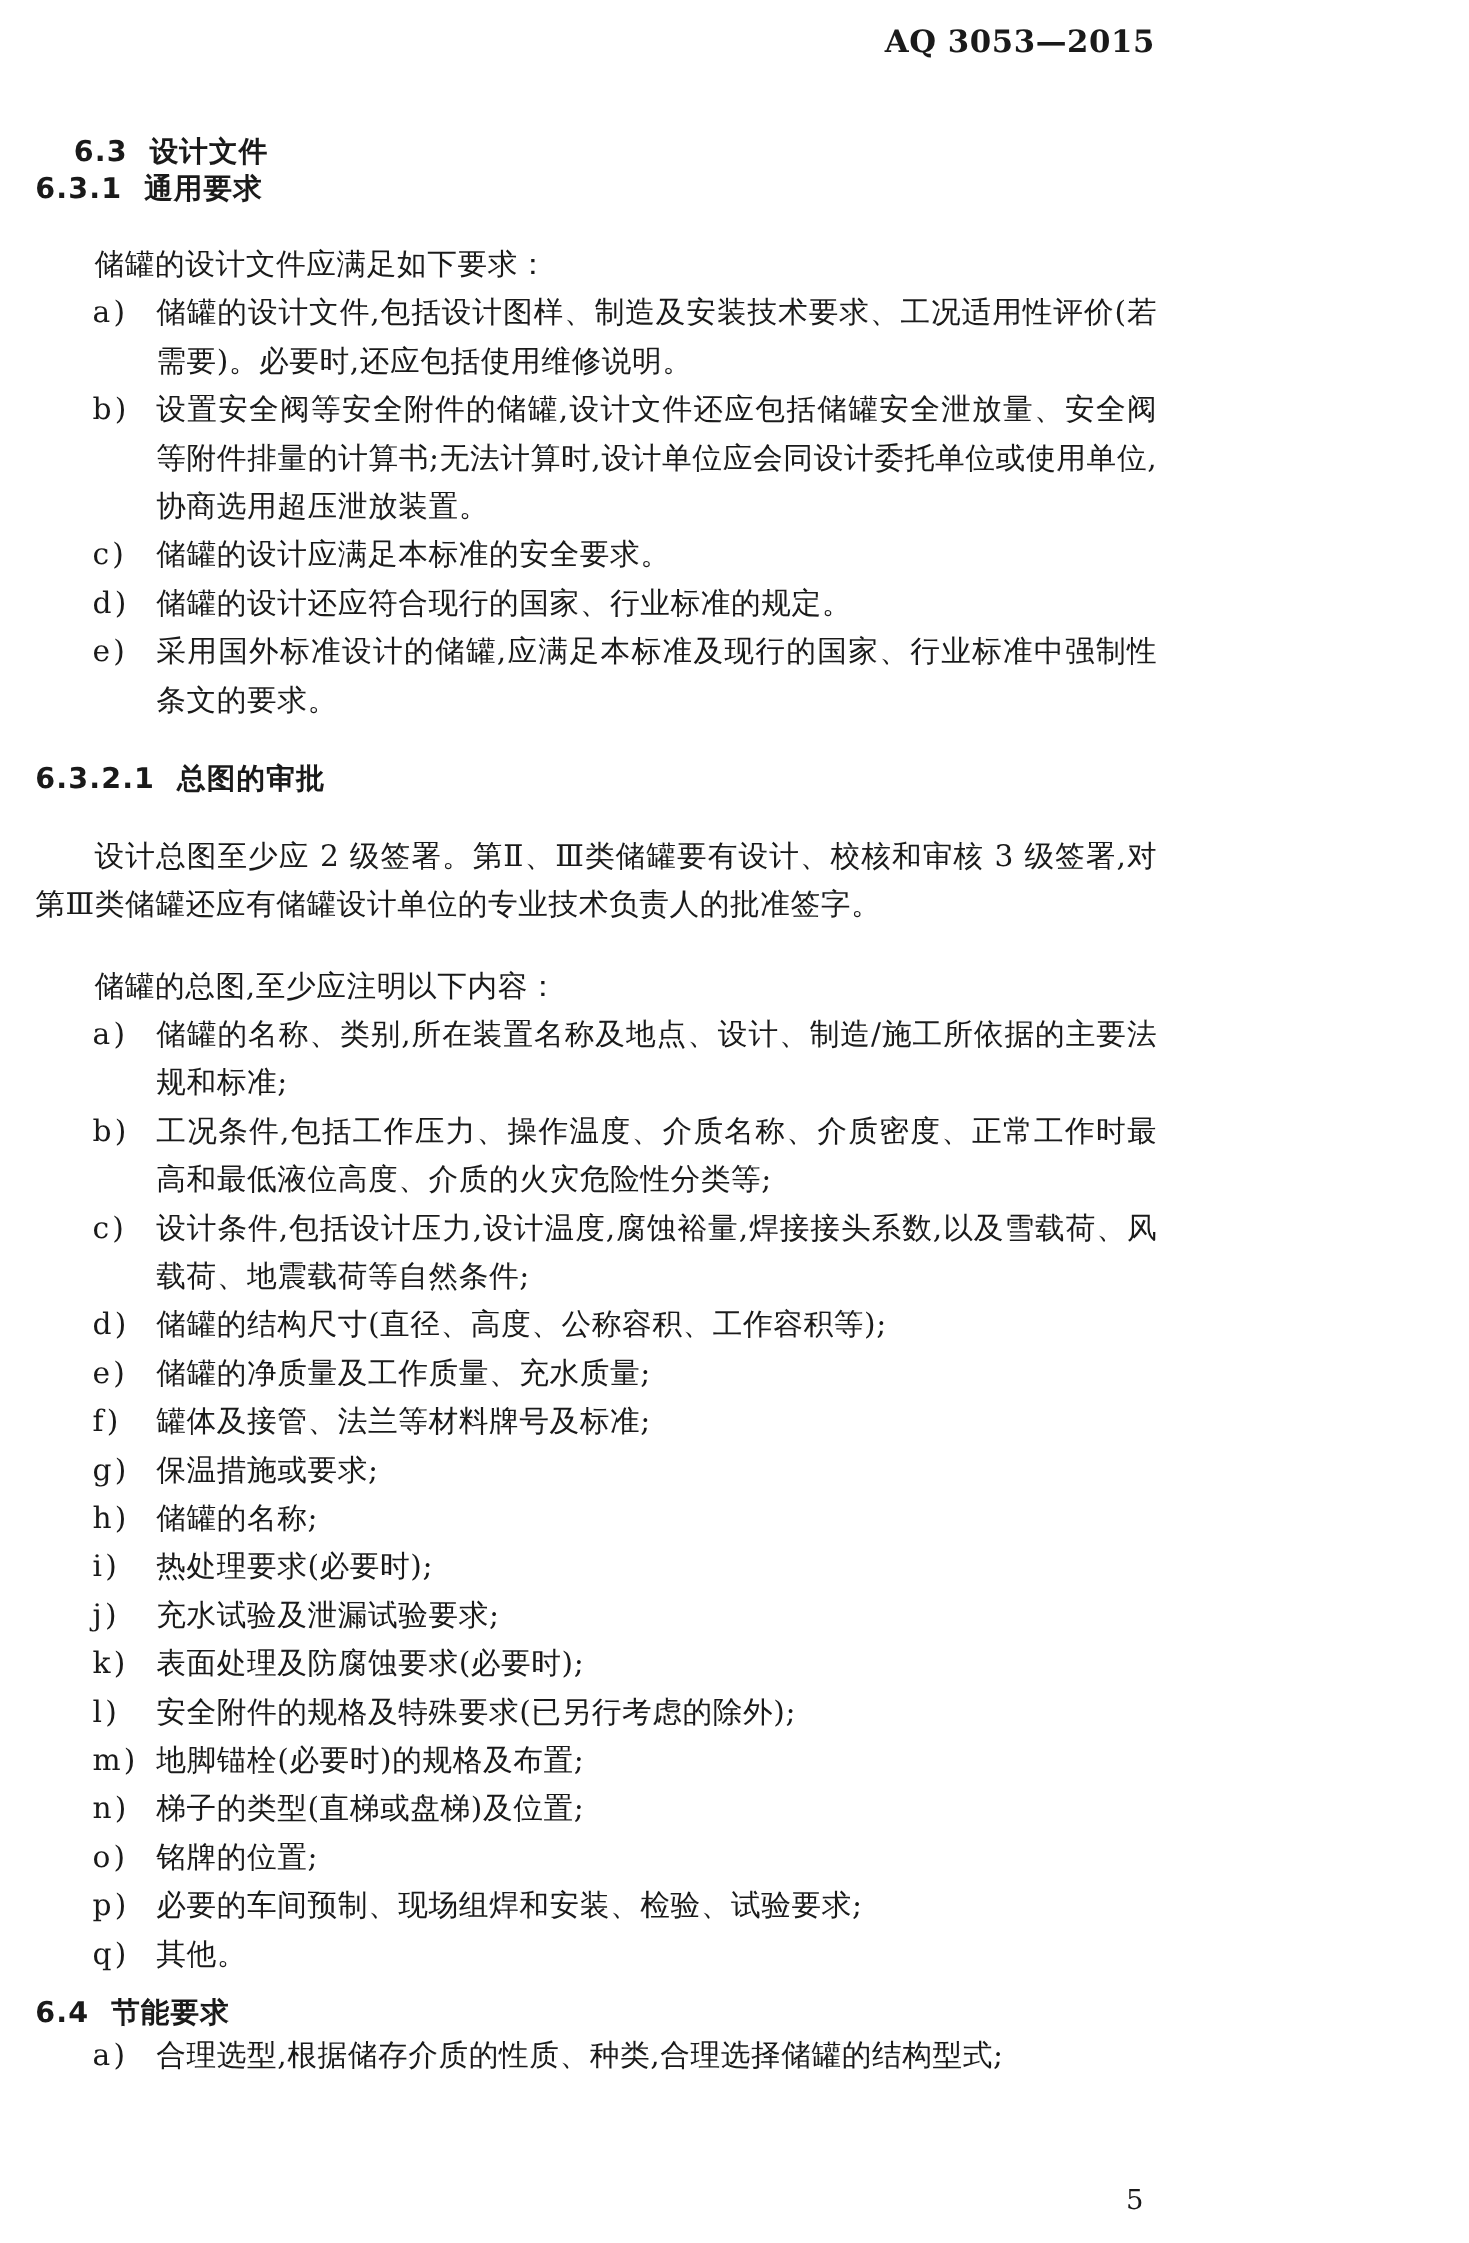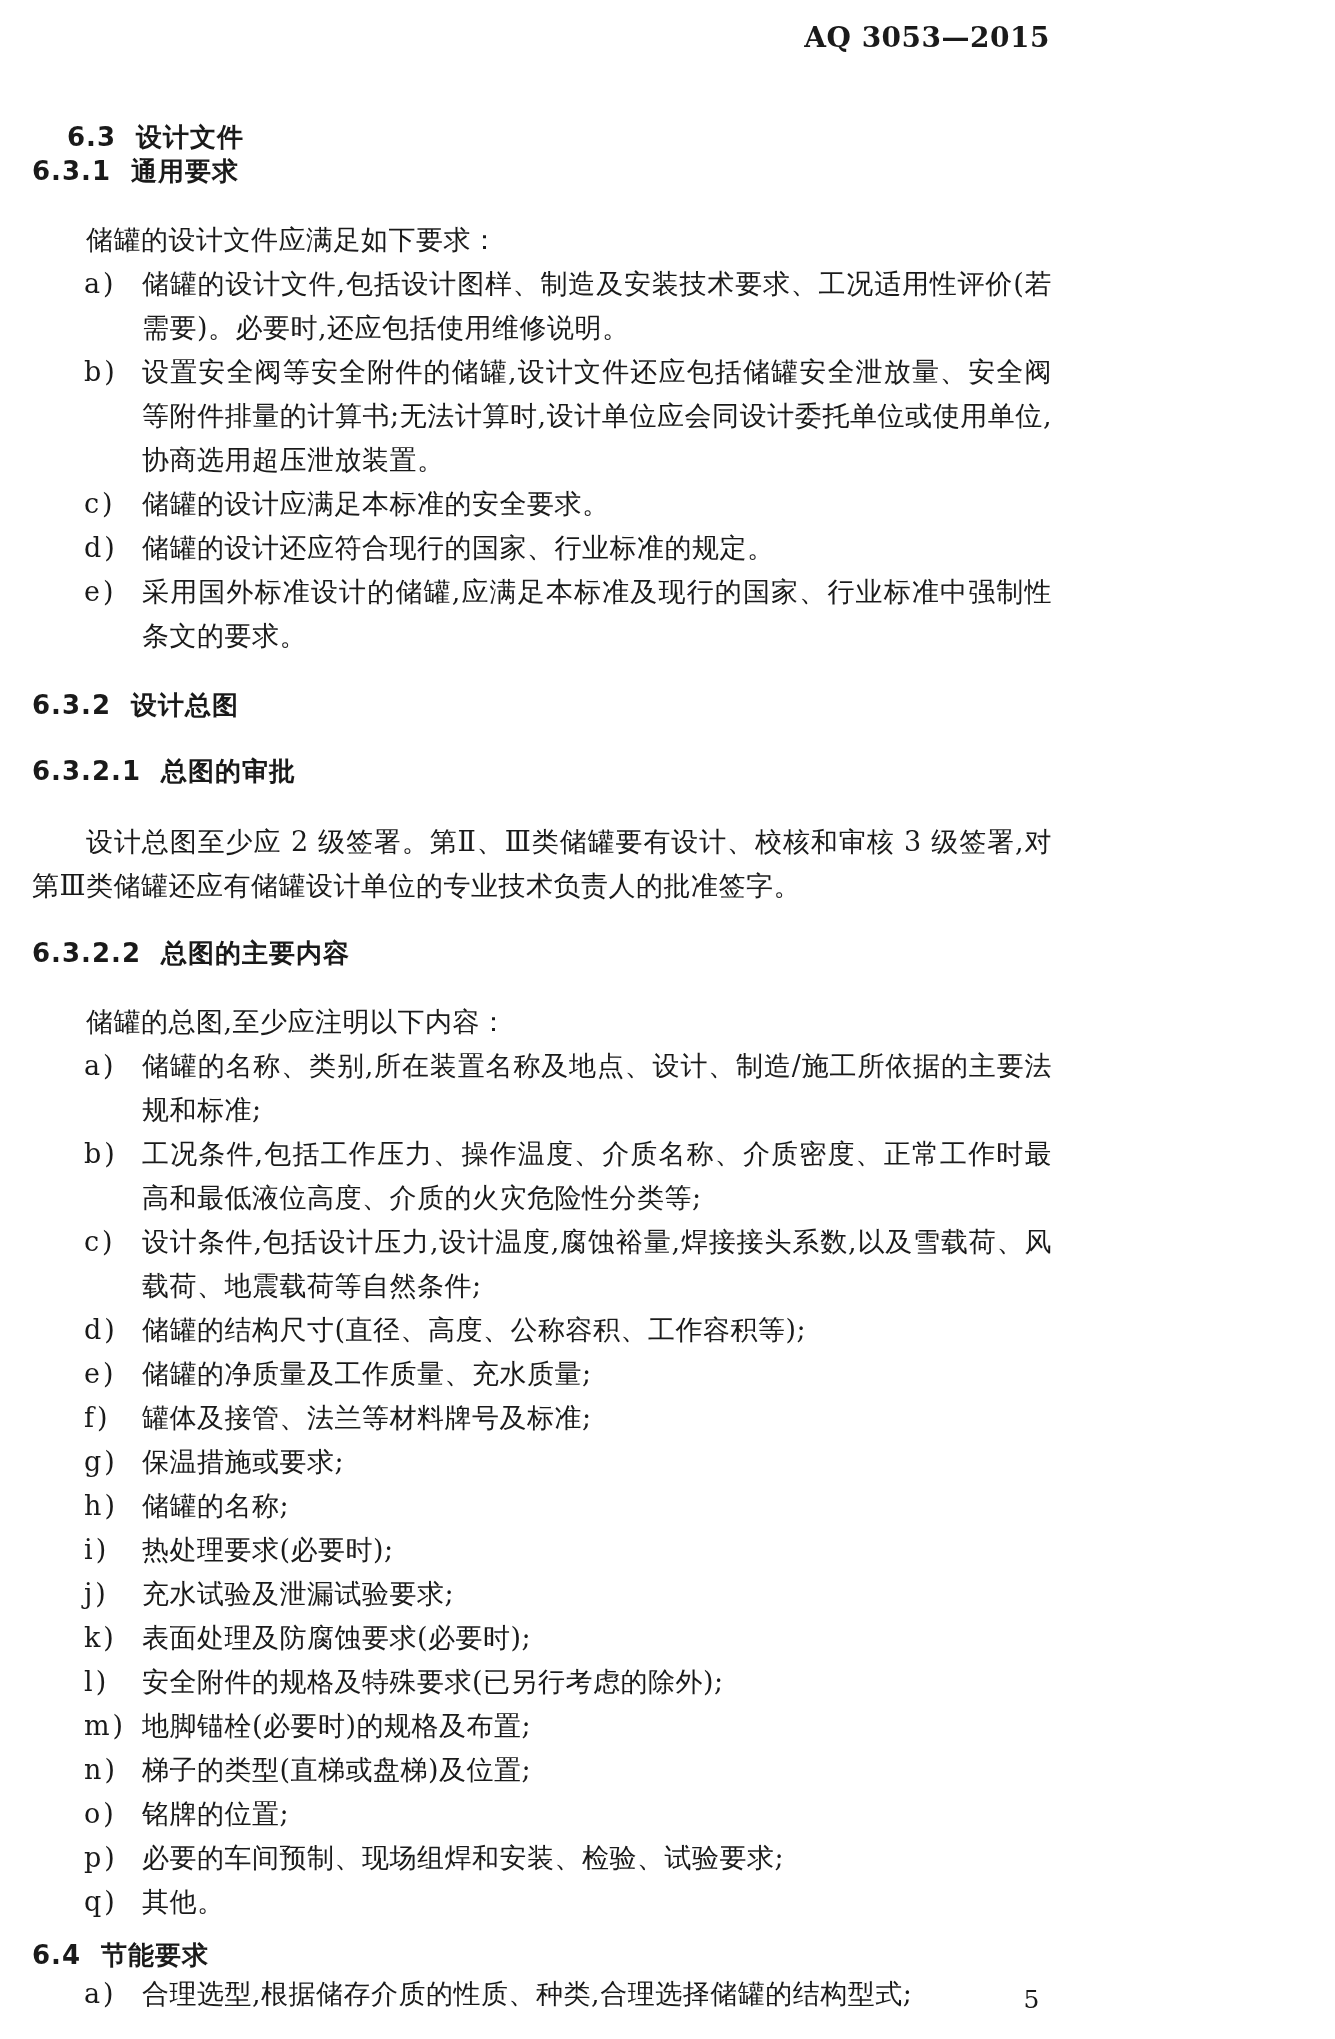--- a/index.html
+++ b/index.html
@@ -116,33 +116,27 @@
     <div class="item">
       <span class="label">d)</span>
       <span class="text">储罐的设计还应符合现行的国家、行业标准的规定。</span>
     </div>
     <div class="item">
       <span class="label">e)</span>
       <span class="text">采用国外标准设计的储罐,应满足本标准及现行的国家、行业标准中强制性条文的要求。</span>
     </div>
   </div>
 
-  <div class="h2 mt-h632">
-    <span class="h-num">6.3.2</span><span class="h-title">设计总图</span>
-  </div>
 
   <div class="h2 mt-h6321">
     <span class="h-num">6.3.2.1</span><span class="h-title">总图的审批</span>
   </div>
 
   <p class="para mt-p6321">设计总图至少应 2 级签署。第Ⅱ、Ⅲ类储罐要有设计、校核和审核 3 级签署,对第Ⅲ类储罐还应有储罐设计单位的专业技术负责人的批准签字。</p>
 
-  <div class="h2 mt-h6322">
-    <span class="h-num">6.3.2.2</span><span class="h-title">总图的主要内容</span>
-  </div>
 
   <p class="para mt-p6322">储罐的总图,至少应注明以下内容：</p>
 
   <div class="list">
     <div class="item">
       <span class="label">a)</span>
       <span class="text">储罐的名称、类别,所在装置名称及地点、设计、制造/施工所依据的主要法规和标准;</span>
     </div>
     <div class="item">
       <span class="label">b)</span>

